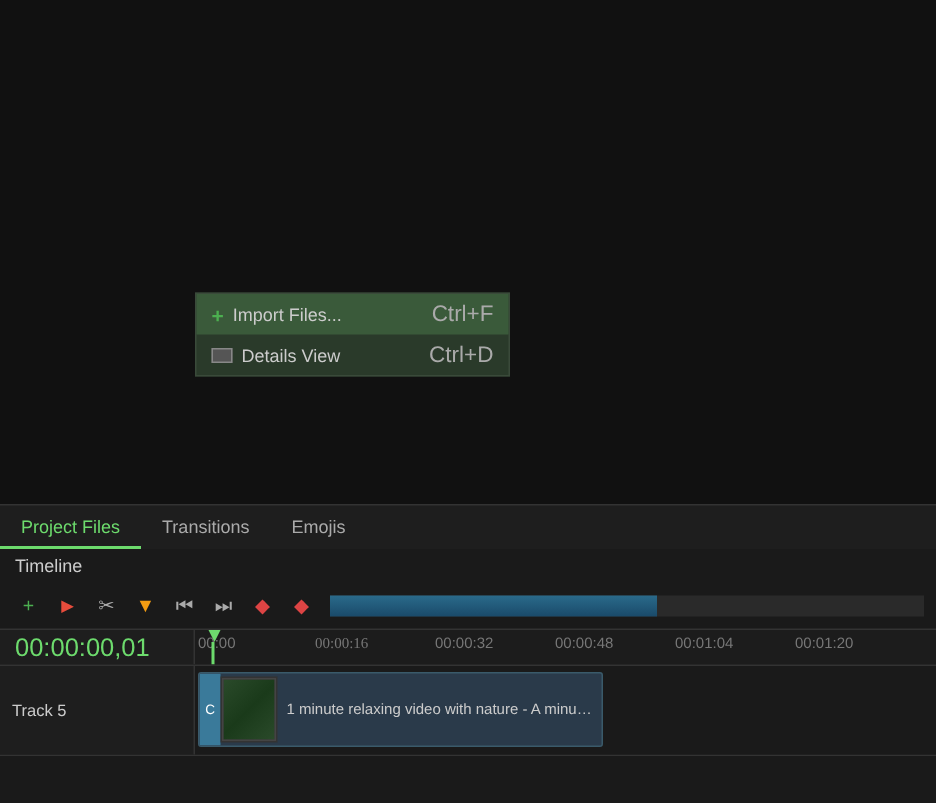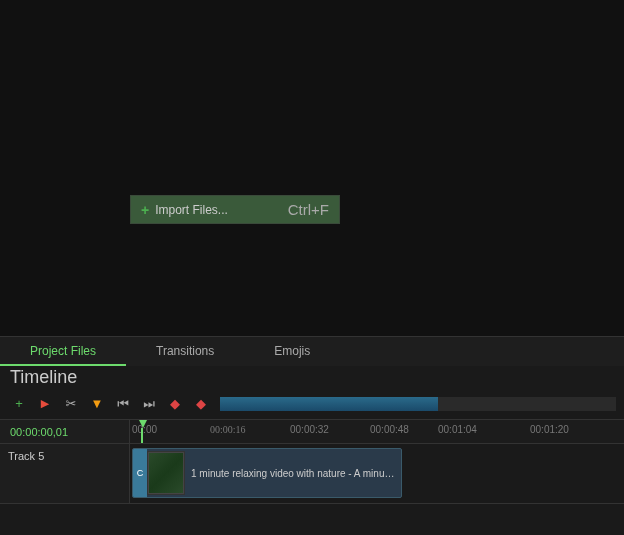--- a/index.html
+++ b/index.html
@@ -66,39 +66,39 @@
 
     
     .tabs-area {
       background: #1e1e1e;
       border-top: 1px solid #333;
       display: flex;
       align-items: stretch;
       height: 30px;
     }
     .tab {
-      padding: 6px 30px;
+      padding: 6px 14px;
       cursor: pointer;
       color: #aaa;
       border-bottom: 2px solid transparent;
       font-size: 12px;
       display: flex;
       align-items: center;
     }
     .tab.active {
       color: #6ddb6d;
       border-bottom: 2px solid #6ddb6d;
     }
 
     
     .timeline-label {
       background: #1a1a1a;
       padding: 4px 10px;
       color: #ccc;
-      font-size: 18px;
+      font-size: 12px;
       height: 22px;
       display: flex;
       align-items: center;
     }
 
     
     .toolbar {
       background: #1a1a1a;
       display: flex;
       align-items: center;
@@ -178,20 +178,21 @@
       display: flex;
       height: 60px;
       border-bottom: 1px solid #333;
     }
     .track-label {
       width: 130px;
       min-width: 130px;
       background: #1e1e1e;
       border-right: 1px solid #333;
       display: flex;
+      align-items: center;
       padding: 6px 8px;
       font-size: 11px;
       color: #ccc;
     }
     .track-content {
       flex: 1;
       background: #1a1a1a;
       position: relative;
       overflow: hidden;
     }
@@ -250,20 +251,27 @@
 <div class="top-area">
 
   <div class="context-menu">
     <div class="context-menu-item highlighted">
       <div class="left-part">
         <span class="import-icon">+</span>
         <span>Import Files...</span>
       </div>
       <span class="shortcut">Ctrl+F</span>
     </div>
+    <div class="context-menu-item">
+      <div class="left-part">
+        <span class="details-icon"></span>
+        <span>Details View</span>
+      </div>
+      <span class="shortcut">Ctrl+D</span>
+    </div>
   </div>
 
 </div>
 
 <div class="tabs-area">
   <div class="tab active">
     <span>Project Files</span>
   </div>
   <div class="tab">
     <span>Transitions</span>
@@ -287,28 +295,28 @@
   <div class="tool-btn" style="color:#d44;">◆</div>
   <div class="tool-btn" style="color:#d44;">◆</div>
 
   <div class="progress-bar-container">
     <div class="progress-bar-fill"></div>
   </div>
 </div>
 
 <div class="timeline-ruler">
   <div class="ruler-track-label">
-    <span style="font-size:11px;color:#6ddb6d;">00:00:00,01</span>
+    <span style="font-size:17px;color:#6ddb6d;">00:00:00,01</span>
   </div>
   <div class="ruler-marks">
     <span class="ruler-time" style="left: 2px;">00:00</span>
     <span class="ruler-time" style="left: 80px; font-family: Liberation Serif, serif;">00:00:16</span>
     <span class="ruler-time" style="left: 160px;">00:00:32</span>
     <span class="ruler-time" style="left: 240px;">00:00:48</span>
-    <span class="ruler-time" style="left: 308px;">00:01:04</span>
+    <span class="ruler-time" style="left: 320px;">00:01:04</span>
     <span class="ruler-time" style="left: 400px;">00:01:20</span>
 
     <div style="position:absolute;left:6px;top:0;width:10px;height:100%;cursor:pointer;">
       <div style="position:absolute;top:0;left:3px;width:0;height:0;border-left:4px solid transparent;border-right:4px solid transparent;border-top:8px solid #6ddb6d;"></div>
       <div style="position:absolute;top:8px;left:5px;width:2px;height:16px;background:#6ddb6d;"></div>
     </div>
   </div>
 </div>
 
 <div class="tracks-area">

